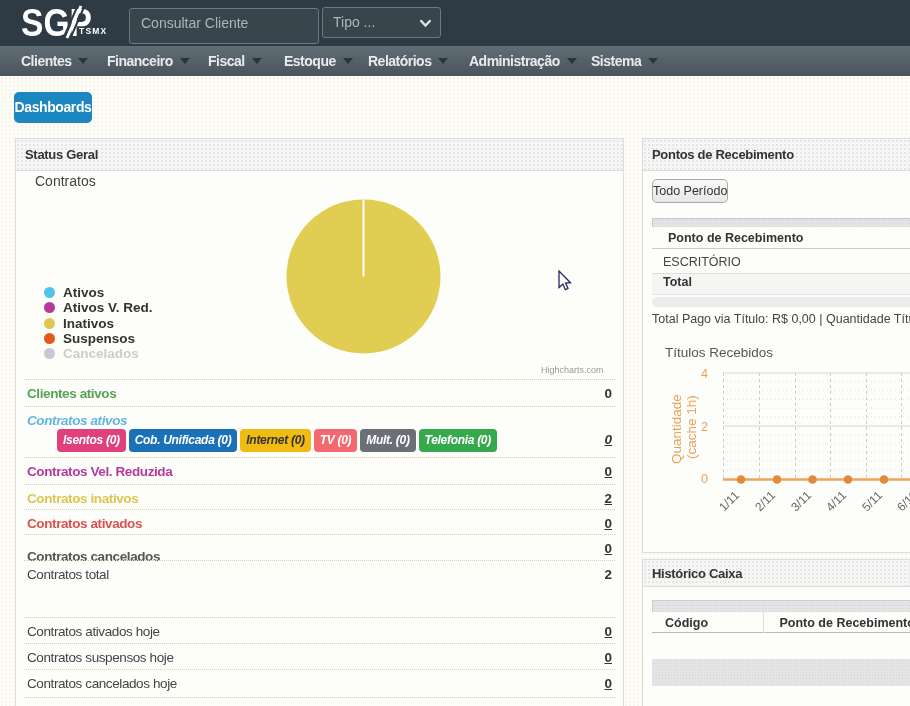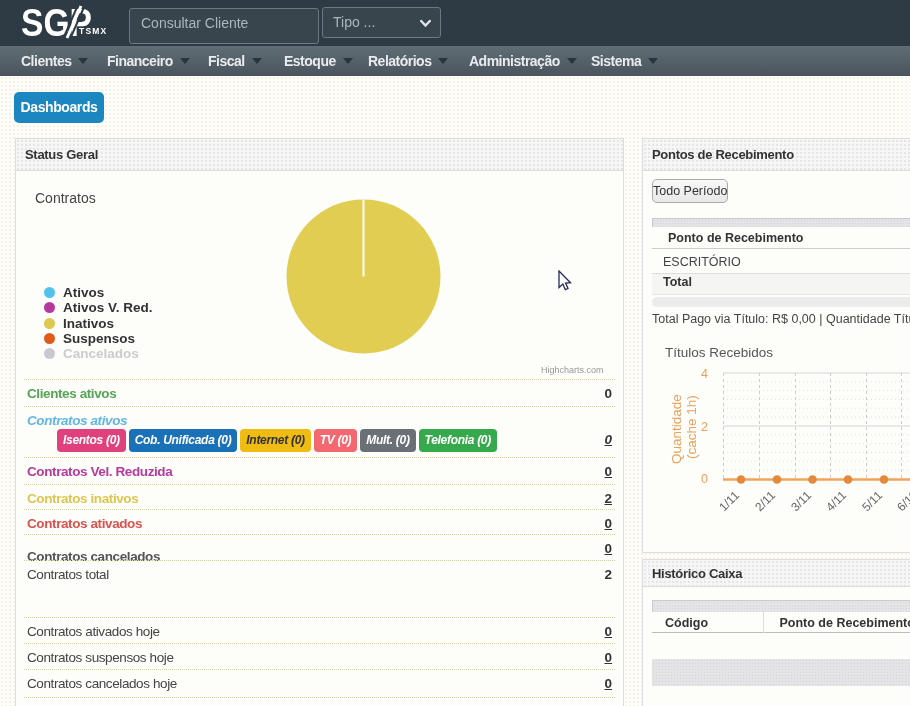--- a/index.html
+++ b/index.html
@@ -27,21 +27,21 @@
     color:#aeb6bc; font-size:14px; line-height:28px; padding-left:10px;
   }
   .menubar {
     position:absolute; left:0; top:46px; width:910px; height:30px;
     background:linear-gradient(#616d75, #49545c);
     color:#e9ecee; font-size:14px; font-weight:bold;
   }
   .mi { position:absolute; top:7px; white-space:nowrap; letter-spacing:-0.5px; }
   .mi .car { display:inline-block; width:0; height:0; border-left:5px solid transparent; border-right:5px solid transparent; border-top:6px solid #2a343c; margin-left:7px; vertical-align:2px; }
   .btn-dash {
-    position:absolute; left:14px; top:92px; width:90px; height:31px;
+    position:absolute; left:14px; top:92px; width:78px; height:31px;
     background:#1c86c0; border-radius:5px; color:#fff; font-size:14px; font-weight:bold; letter-spacing:-0.4px;
     text-align:center; line-height:31px;
   }
   .panel {
     position:absolute; background:#fdfdfa; border:1px solid #ddd;
     background-image: radial-gradient(#f9f6ea 0.6px, transparent 0.7px);
     background-size:4px 4px;
   }
   .panel .phead {
     height:32px; background:#f6f6f4; letter-spacing:-0.3px;
@@ -89,21 +89,21 @@
     <span class="mi" style="left:208px">Fiscal<span class="car"></span></span>
     <span class="mi" style="left:284px">Estoque<span class="car"></span></span>
     <span class="mi" style="left:368px">Relatórios<span class="car"></span></span>
     <span class="mi" style="left:469px">Administração<span class="car"></span></span>
     <span class="mi" style="left:591px">Sistema<span class="car"></span></span>
   </div>
   <div class="btn-dash">Dashboards</div>
 
   <div class="panel" id="pleft">
     <div class="phead">Status Geral</div>
-    <div style="position:absolute; left:19px; top:51px; font-size:14px; color:#444;">Contratos</div>
+    <div style="position:absolute; left:19px; top:34px; font-size:14px; color:#444;">Contratos</div>
     <svg style="position:absolute; left:269px; top:59px;" width="157" height="157" viewBox="0 0 157 157">
       <circle cx="78.5" cy="78.5" r="77" fill="#e0cd52"></circle>
       <path d="M78.5 78.5 L78.5 1.5" stroke="#fff" stroke-width="2" fill="none"></path>
     </svg>
 
     <div style="position:absolute; left:28px; top:146px; font-size:13.5px; font-weight:bold; color:#333; line-height:15.3px;">
       <div><span style="display:inline-block;width:11px;height:11px;border-radius:50%;background:#52c2ec;margin-right:8px;vertical-align:-1px;"></span>Ativos</div>
       <div><span style="display:inline-block;width:11px;height:11px;border-radius:50%;background:#b5399c;margin-right:8px;vertical-align:-1px;"></span>Ativos V. Red.</div>
       <div><span style="display:inline-block;width:11px;height:11px;border-radius:50%;background:#ddc94f;margin-right:8px;vertical-align:-1px;"></span>Inativos</div>
       <div><span style="display:inline-block;width:11px;height:11px;border-radius:50%;background:#e05a19;margin-right:8px;vertical-align:-1px;"></span>Suspensos</div>

